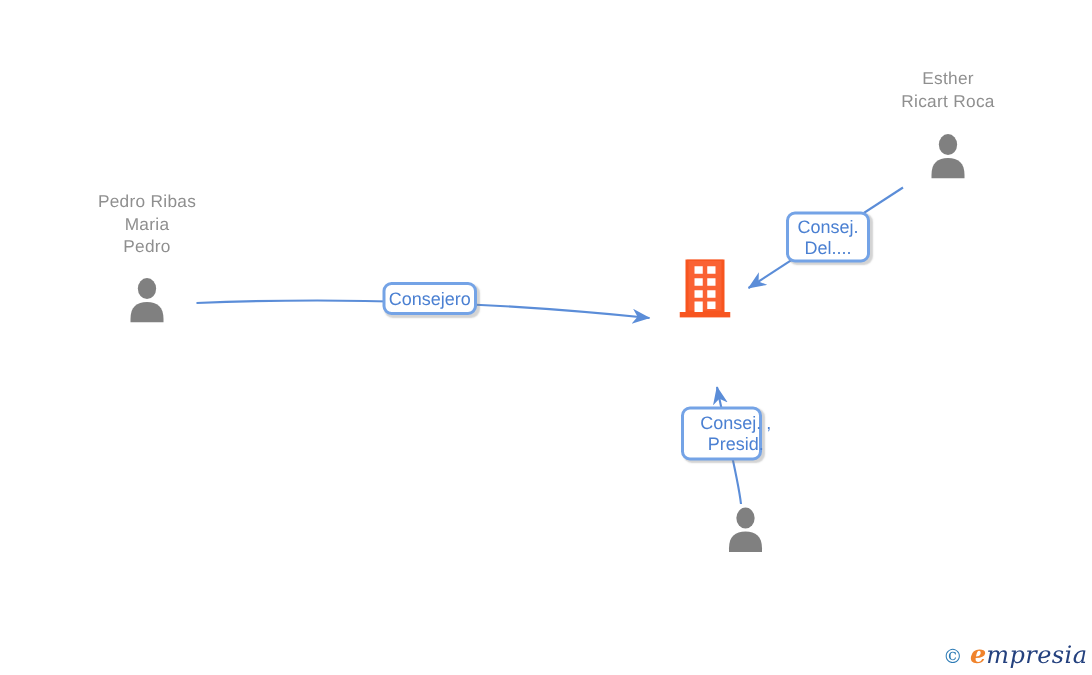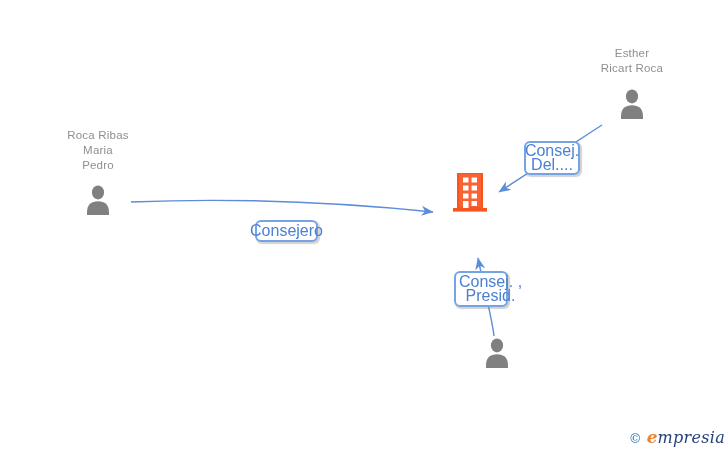--- a/index.html
+++ b/index.html
@@ -40,21 +40,21 @@
   .person-fill{fill:var(--person-gray);}
   .company-name{
     font-size:12px;line-height:14px;font-weight:bold;color:var(--company-text);
     letter-spacing:.2px;
   }
   .building-wrap{display:block;margin-top:7px;}
   
   .edge-label{
     position:absolute;z-index:10;background:#fff;
     border:2px solid var(--label-border);border-radius:6px;
-    color:var(--label-text);font-size:16px;line-height:14px;
+    color:var(--label-text);font-size:12px;line-height:14px;
     display:flex;flex-direction:column;align-items:center;justify-content:center;
     box-shadow:1.5px 1.5px 1px rgba(130,130,130,.35);
     cursor:pointer;white-space:nowrap;
   }
   
   .watermark{
     position:absolute;right:3px;bottom:3px;z-index:20;
     font-family:"DejaVu Serif",serif;font-style:italic;
     display:flex;align-items:baseline;cursor:pointer;
   }
@@ -73,21 +73,21 @@
         <path class="arrow-head" d="M0,0 L12,5 L0,10 L3.5,5 Z"></path>
       </marker>
     </defs>
     <path class="edge-path" d="M131,202 C250,197 355,204 433,212" marker-end="url(#arrow)"></path>
     <path class="edge-path" d="M602,125 L499,192" marker-end="url(#arrow)"></path>
     <path class="edge-path" d="M494,336 C492,318 484,288 478,258" marker-end="url(#arrow)"></path>
   </svg>
 
   <div class="node" style="left:48px;top:128px;width:100px;">
     <div class="person-name">
-      <div>Roca Ribas</div>
+      <div>Pedro Ribas</div>
       <div>Maria</div>
       <div>Pedro</div>
     </div>
     <span class="person-icon-wrap" style="margin-top:12px;">
       <svg width="28" height="30" viewBox="0 0 26 30">
         <ellipse class="person-fill" cx="13" cy="7.4" rx="6.1" ry="7"></ellipse>
         <path class="person-fill" d="M2,30 L2,27.5 C2,19.5 6.2,16.3 13,16.3 C19.8,16.3 24,19.5 24,27.5 L24,30 Z"></path>
       </svg>
     </span>
   </div>
@@ -124,21 +124,21 @@
         <rect x="10" y="12.5" width="5.5" height="5" fill="#ffffff"></rect>
         <rect x="18.5" y="12.5" width="5.5" height="5" fill="#ffffff"></rect>
         <rect x="10" y="20.5" width="5.5" height="5" fill="#ffffff"></rect>
         <rect x="18.5" y="20.5" width="5.5" height="5" fill="#ffffff"></rect>
         <rect x="10" y="28" width="5.5" height="7" fill="#ffffff"></rect>
         <rect x="18.5" y="28" width="5.5" height="5" fill="#ffffff"></rect>
       </svg>
     </span>
   </div>
 
-  <div class="edge-label" style="left:255px;top:188px;width:63px;height:22px;margin-top:32px;">
+  <div class="edge-label" style="left:255px;top:188px;width:63px;height:22px;">
     <div>Consejero</div>
   </div>
 
   <div class="edge-label" style="left:524px;top:141px;width:56px;height:34px;">
     <div>Consej.</div>
     <div>Del....</div>
   </div>
 
   <div class="edge-label" style="left:454px;top:271px;width:54px;height:36px;padding-left:19px;">
     <div>Consej. ,</div>

